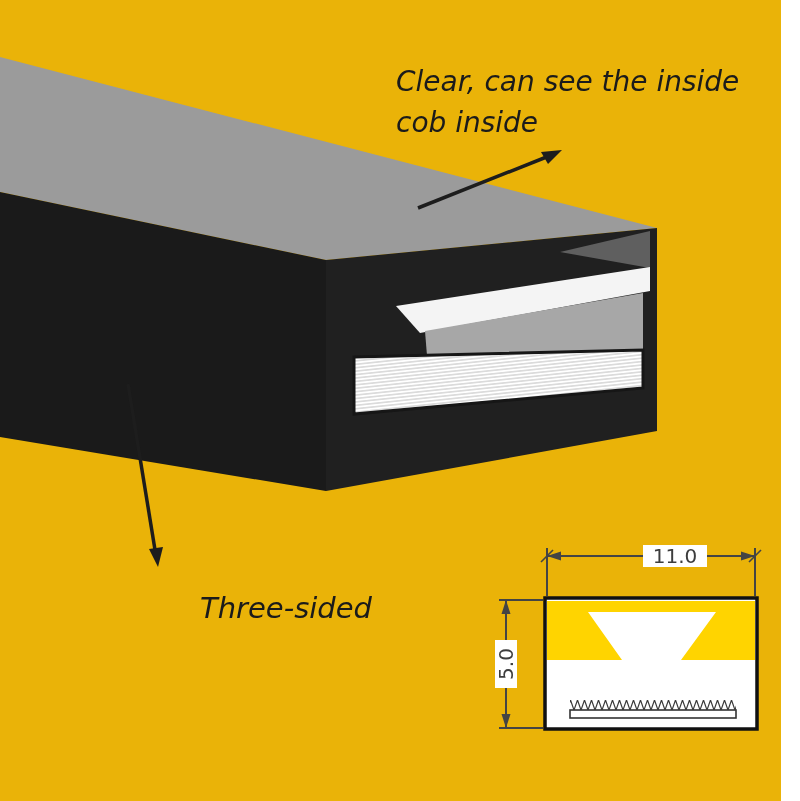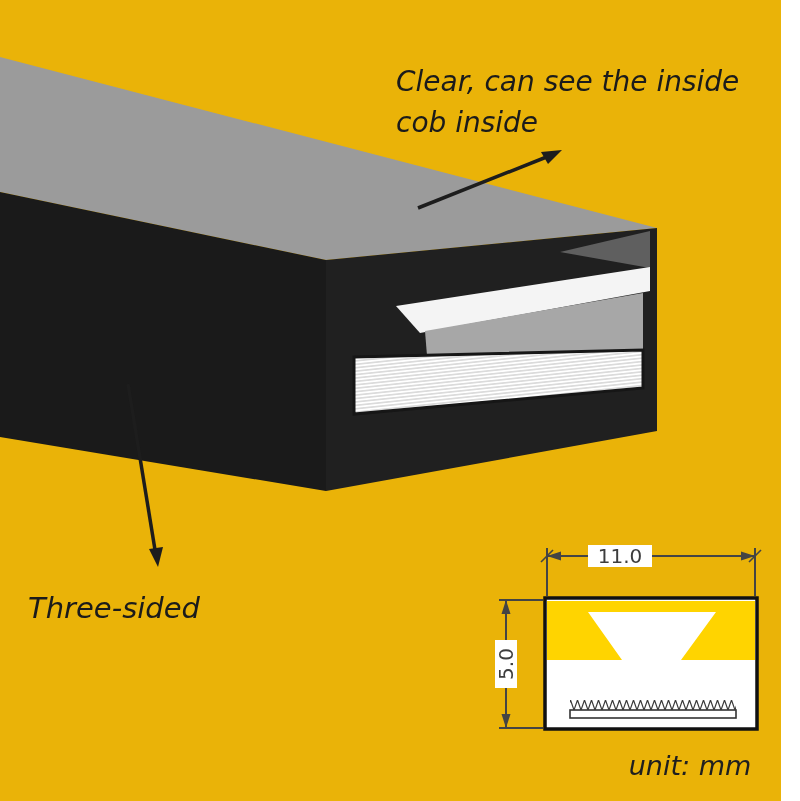--- a/index.html
+++ b/index.html
@@ -2,24 +2,24 @@
 <html><head>
 <meta charset="utf-8">
 <style>
   html,body{margin:0;padding:0;background:#fff;}
   .stage{position:relative;width:781px;height:801px;background:#eab308;overflow:hidden;
          font-family:"DejaVu Sans","Liberation Sans",sans-serif;}
   .stage svg{position:absolute;left:0;top:0;display:block;}
   .ann{position:absolute;font-style:italic;color:#1b1b1b;}
   .ann span{display:block;}
   .ann-clear{left:396px;top:62px;width:368px;font-size:28px;line-height:1.45;text-align:left;}
-  .ann-housing{left:28px;top:588px;width:344px;font-size:29px;line-height:1.42;text-align:left;}
+  .ann-housing{left:28px;top:588px;width:344px;font-size:29px;line-height:1.42;text-align:right;}
   .dim-label{position:absolute;background:#ffffff;color:#3d3d3d;font-size:20px;text-align:center;
              font-style:normal;}
-  .dim-width{left:588px;top:545px;width:64px;height:22px;line-height:22px;}
+  .dim-width{left:643px;top:545px;width:64px;height:22px;line-height:22px;}
   .dim-height{left:482px;top:653px;width:48px;height:22px;line-height:22px;transform:rotate(-90deg);}
   .unit{position:absolute;left:592px;top:750px;width:196px;text-align:center;
         font-size:27px;font-style:italic;color:#1f1f1f;}
 </style>
 </head>
 <body>
 
 <div class="stage">
 
   <svg width="800" height="801" viewBox="0 0 800 801">
@@ -87,15 +87,14 @@
   </div>
 
   <div class="ann ann-housing">
     <span>Three-sided</span>
   </div>
 
   <div class="dim-label dim-width">11.0</div>
 
   <div class="dim-label dim-height">5.0</div>
 
-  <div class="unit">unit: mm</div>
 
 </div>
 
 </body></html>

